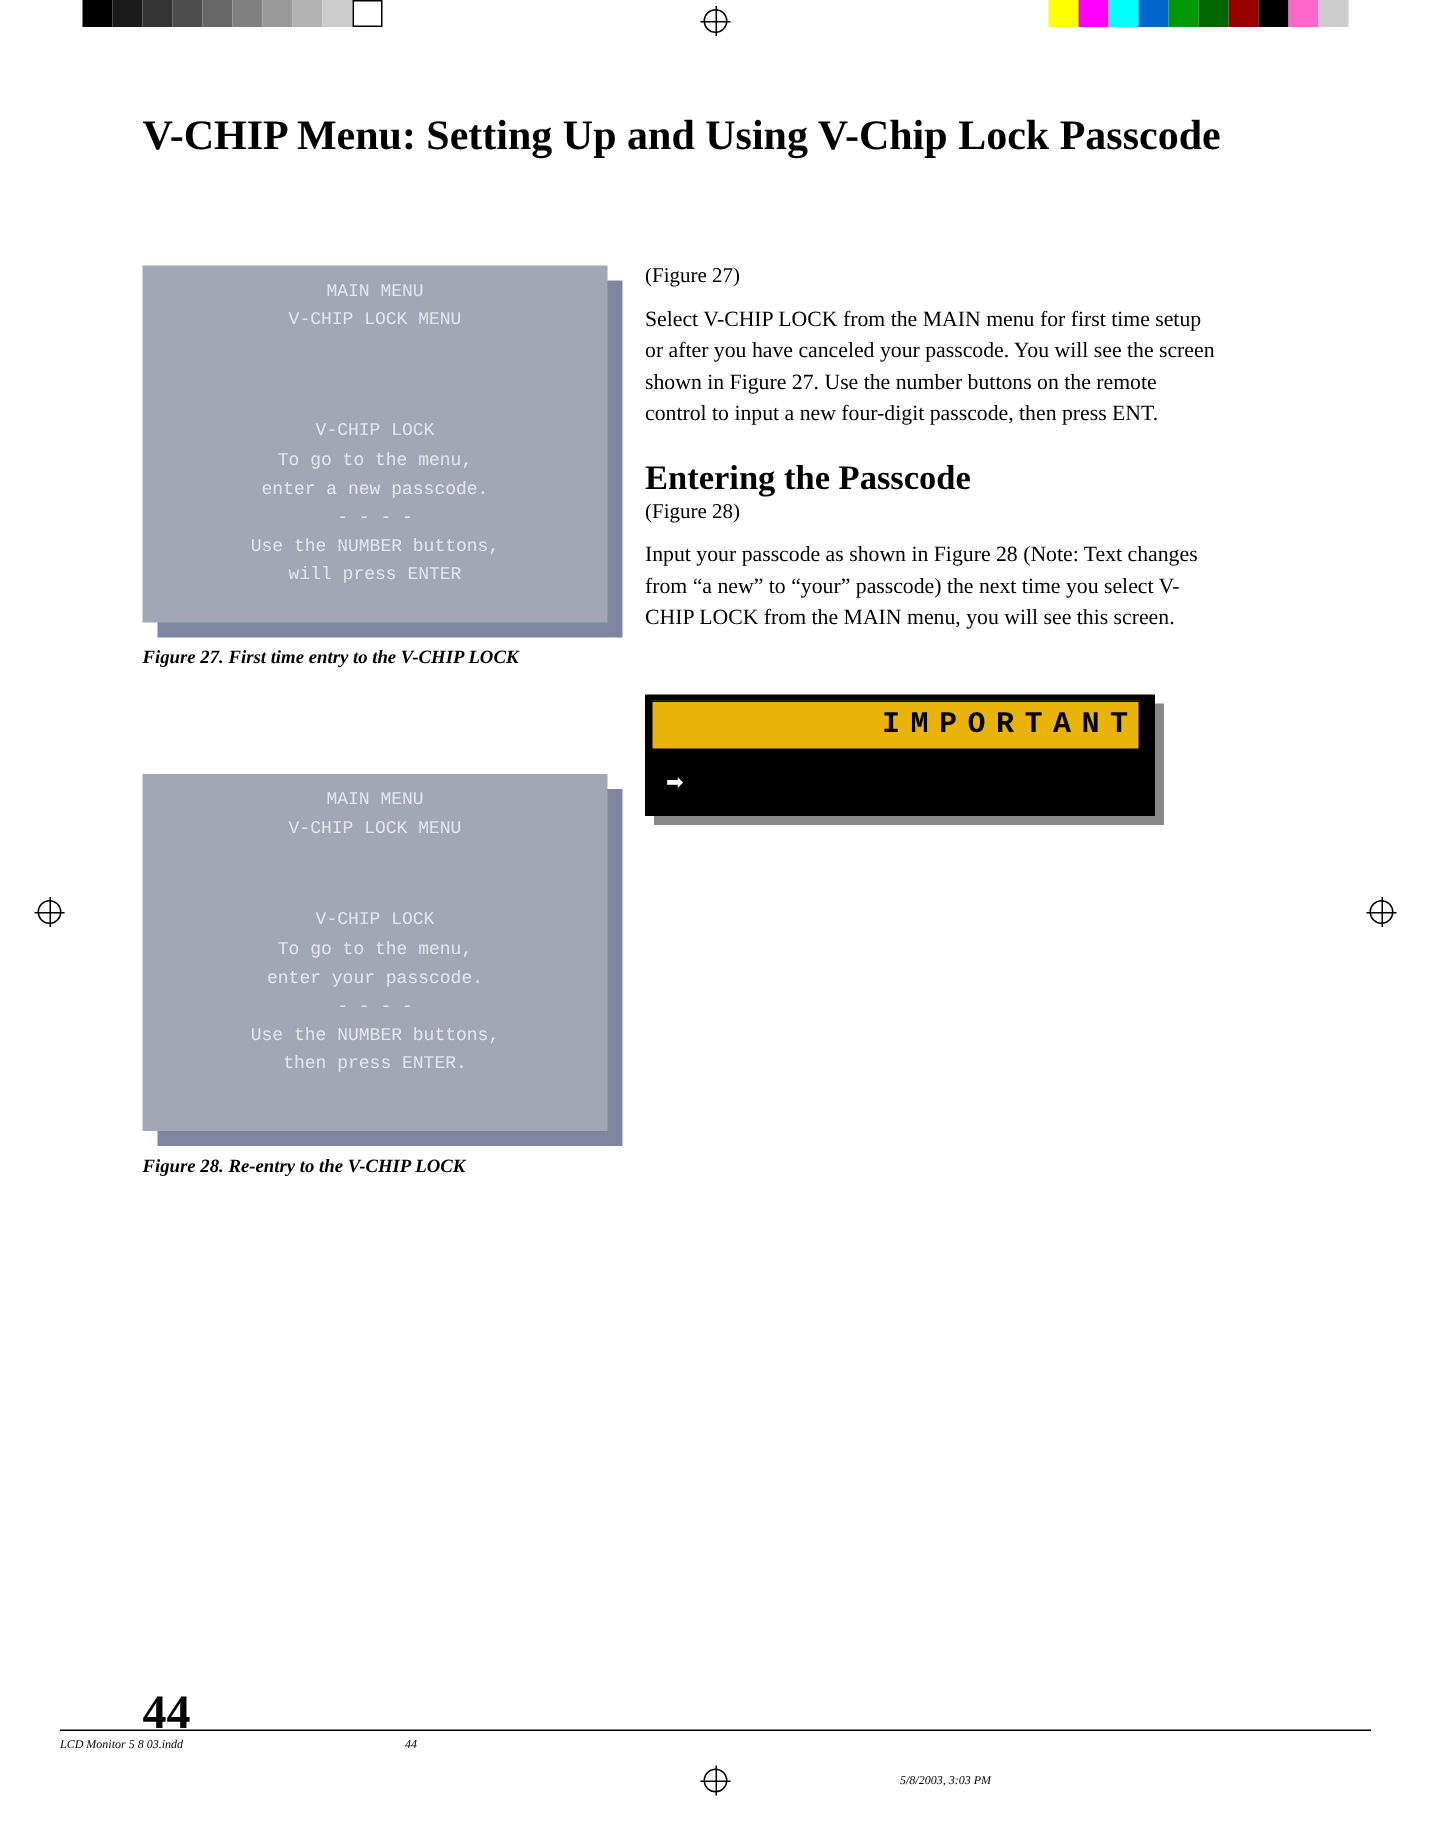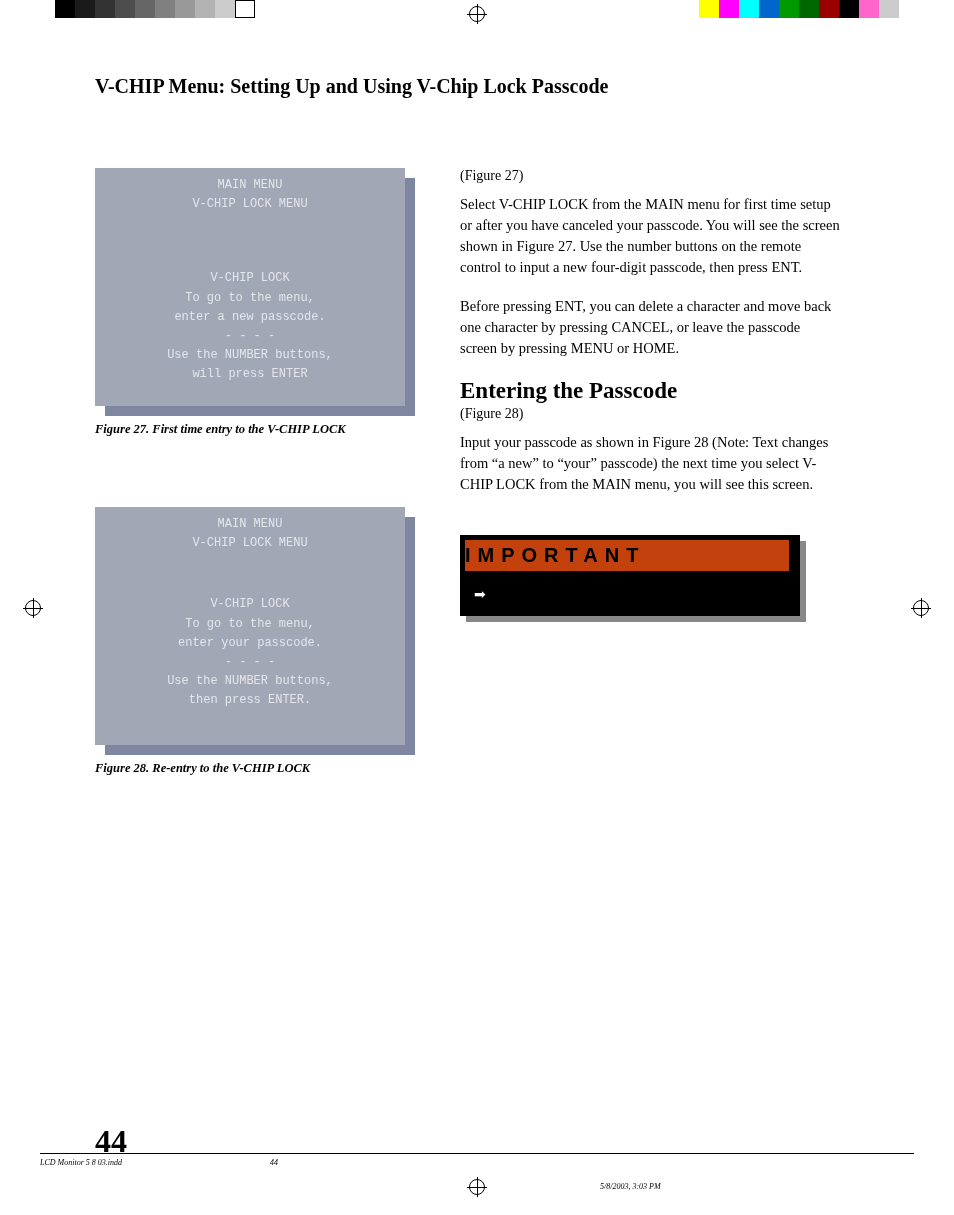--- a/index.html
+++ b/index.html
@@ -14,22 +14,22 @@
   .reg-mark-top { position: absolute; left: 50%; top: 6px; transform: translateX(-50%); }
   .reg-mark-left { position: absolute; left: 25px; top: 50%; transform: translateY(-50%); }
   .reg-mark-right { position: absolute; right: 25px; top: 50%; transform: translateY(-50%); }
   .reg-mark-bottom { position: absolute; left: 50%; bottom: 20px; transform: translateX(-50%); }
   .reg-circle { width: 16px; height: 16px; border: 1px solid #000; border-radius: 50%; position: relative; }
   .reg-circle::before { content: ""; position: absolute; left: 50%; top: -3px; bottom: -3px; width: 1px; background: #000; }
   .reg-circle::after { content: ""; position: absolute; top: 50%; left: -3px; right: -3px; height: 1px; background: #000; }
   
   
   .page { position: absolute; left: 95px; top: 75px; width: 770px; }
-  .title { font-family: 'Adobe Garamond', Georgia, serif; font-weight: bold; font-size: 20px; margin-bottom: 70px; }
-  .columns { display: flex; gap: 30px; }
+  .title { font-family: 'Adobe Garamond', Georgia, serif; font-weight: bold; font-size: 28px; margin-bottom: 70px; }
+  .columns { display: flex; }
   .left-col { width: 335px; }
   .right-col { width: 380px; }
   
   
   .menu-box { position: relative; width: 320px; height: 248px; margin-bottom: 6px; }
   .menu-shadow { position: absolute; left: 10px; top: 10px; width: 310px; height: 238px; background: #7f87a0; }
   .menu-main { position: absolute; left: 0; top: 0; width: 310px; height: 238px; background: #a1a7b5; }
   .menu-text { font-family: 'Courier New', monospace; font-size: 12px; color: #e4e6eb; text-align: center; line-height: 1.6; }
   .menu-header { padding-top: 8px; }
   .menu-body { padding-top: 55px; }
@@ -40,21 +40,21 @@
   
   .section-title { font-family: 'Adobe Garamond', Georgia, serif; font-weight: bold; font-size: 23px; line-height: 1.25; }
   .fig-ref { font-size: 14px; margin-bottom: 10px; font-family: Liberation Serif, serif; }
   .body-text { font-size: 14.5px; line-height: 1.45; margin-bottom: 18px; font-family: 'Adobe Garamond', Georgia, serif; }
   
   
   .important-box { position: relative; width: 340px; margin-top: 40px; }
   .imp-shadow { position: absolute; left: 6px; top: 6px; width: 100%; height: 100%; background: #888; }
   .imp-body { position: relative; background: #000; color: #fff; padding: 0 0 14px 0; }
   .imp-header-row { display: flex; }
-  .imp-header { flex: 1; background: #c2410c; color: #000; font-family: Liberation Sans, sans-serif; font-weight: bold; font-size: 20px; letter-spacing: 7px; text-align: left; padding: 4px 0; border: 1px solid #000; margin: 4px 10px 4px 4px; }
+  .imp-header { flex: 1; background: #eab308; color: #000; font-family: Liberation Mono, monospace; font-weight: bold; font-size: 20px; letter-spacing: 7px; text-align: right; padding: 4px 0; border: 1px solid #000; margin: 4px 10px 4px 4px; }
   .imp-content { display: flex; padding: 10px 10px 0 14px; gap: 6px; }
   .imp-arrow { font-size: 14px; line-height: 1; padding-top: 2px; }
   .imp-text { font-family: 'Adobe Garamond', Georgia, serif; font-weight: bold; font-size: 13px; line-height: 1.35; }
   .imp-text .appendix { font-style: italic; }
   
   
   .page-num { position: absolute; left: 95px; bottom: 55px; font-family: 'Adobe Garamond', Georgia, serif; font-weight: bold; font-size: 32px; }
   
   
   .footer { position: absolute; bottom: 24px; left: 40px; right: 40px; border-top: 0.5px solid #000; padding-top: 4px; font-size: 8px; display: flex; font-style: italic; }
@@ -146,21 +146,20 @@
           </div>
         </div>
         <div class="figure-caption">Figure 28. Re-entry to the V-CHIP LOCK</div>
       </div>
 
     </div>
 
     <div class="right-col">
       <div class="fig-ref">(Figure 27)</div>
       <p class="body-text">Select V-CHIP LOCK from the MAIN menu for first time setup or after you have canceled your passcode. You will see the screen shown in Figure 27.  Use the number buttons on the remote control to input a new four-digit passcode, then press ENT.</p>
-      <p class="body-text">Before pressing ENT, you can delete a character and move back one character by pressing CANCEL, or leave the passcode screen by pressing  MENU or HOME.</p>
 
       <h2 class="section-title" style="margin-top:12px">Entering the Passcode</h2>
       <div class="fig-ref">(Figure 28)</div>
       <p class="body-text">Input your passcode as shown in Figure 28 (Note: Text changes from “a new” to “your” passcode) the next time you select V-CHIP LOCK from the MAIN menu, you will see this screen.</p>
 
       <div class="important-box">
         <div class="imp-shadow"></div>
         <div class="imp-body">
           <div class="imp-header-row">
             <div class="imp-header">IMPORTANT</div>

